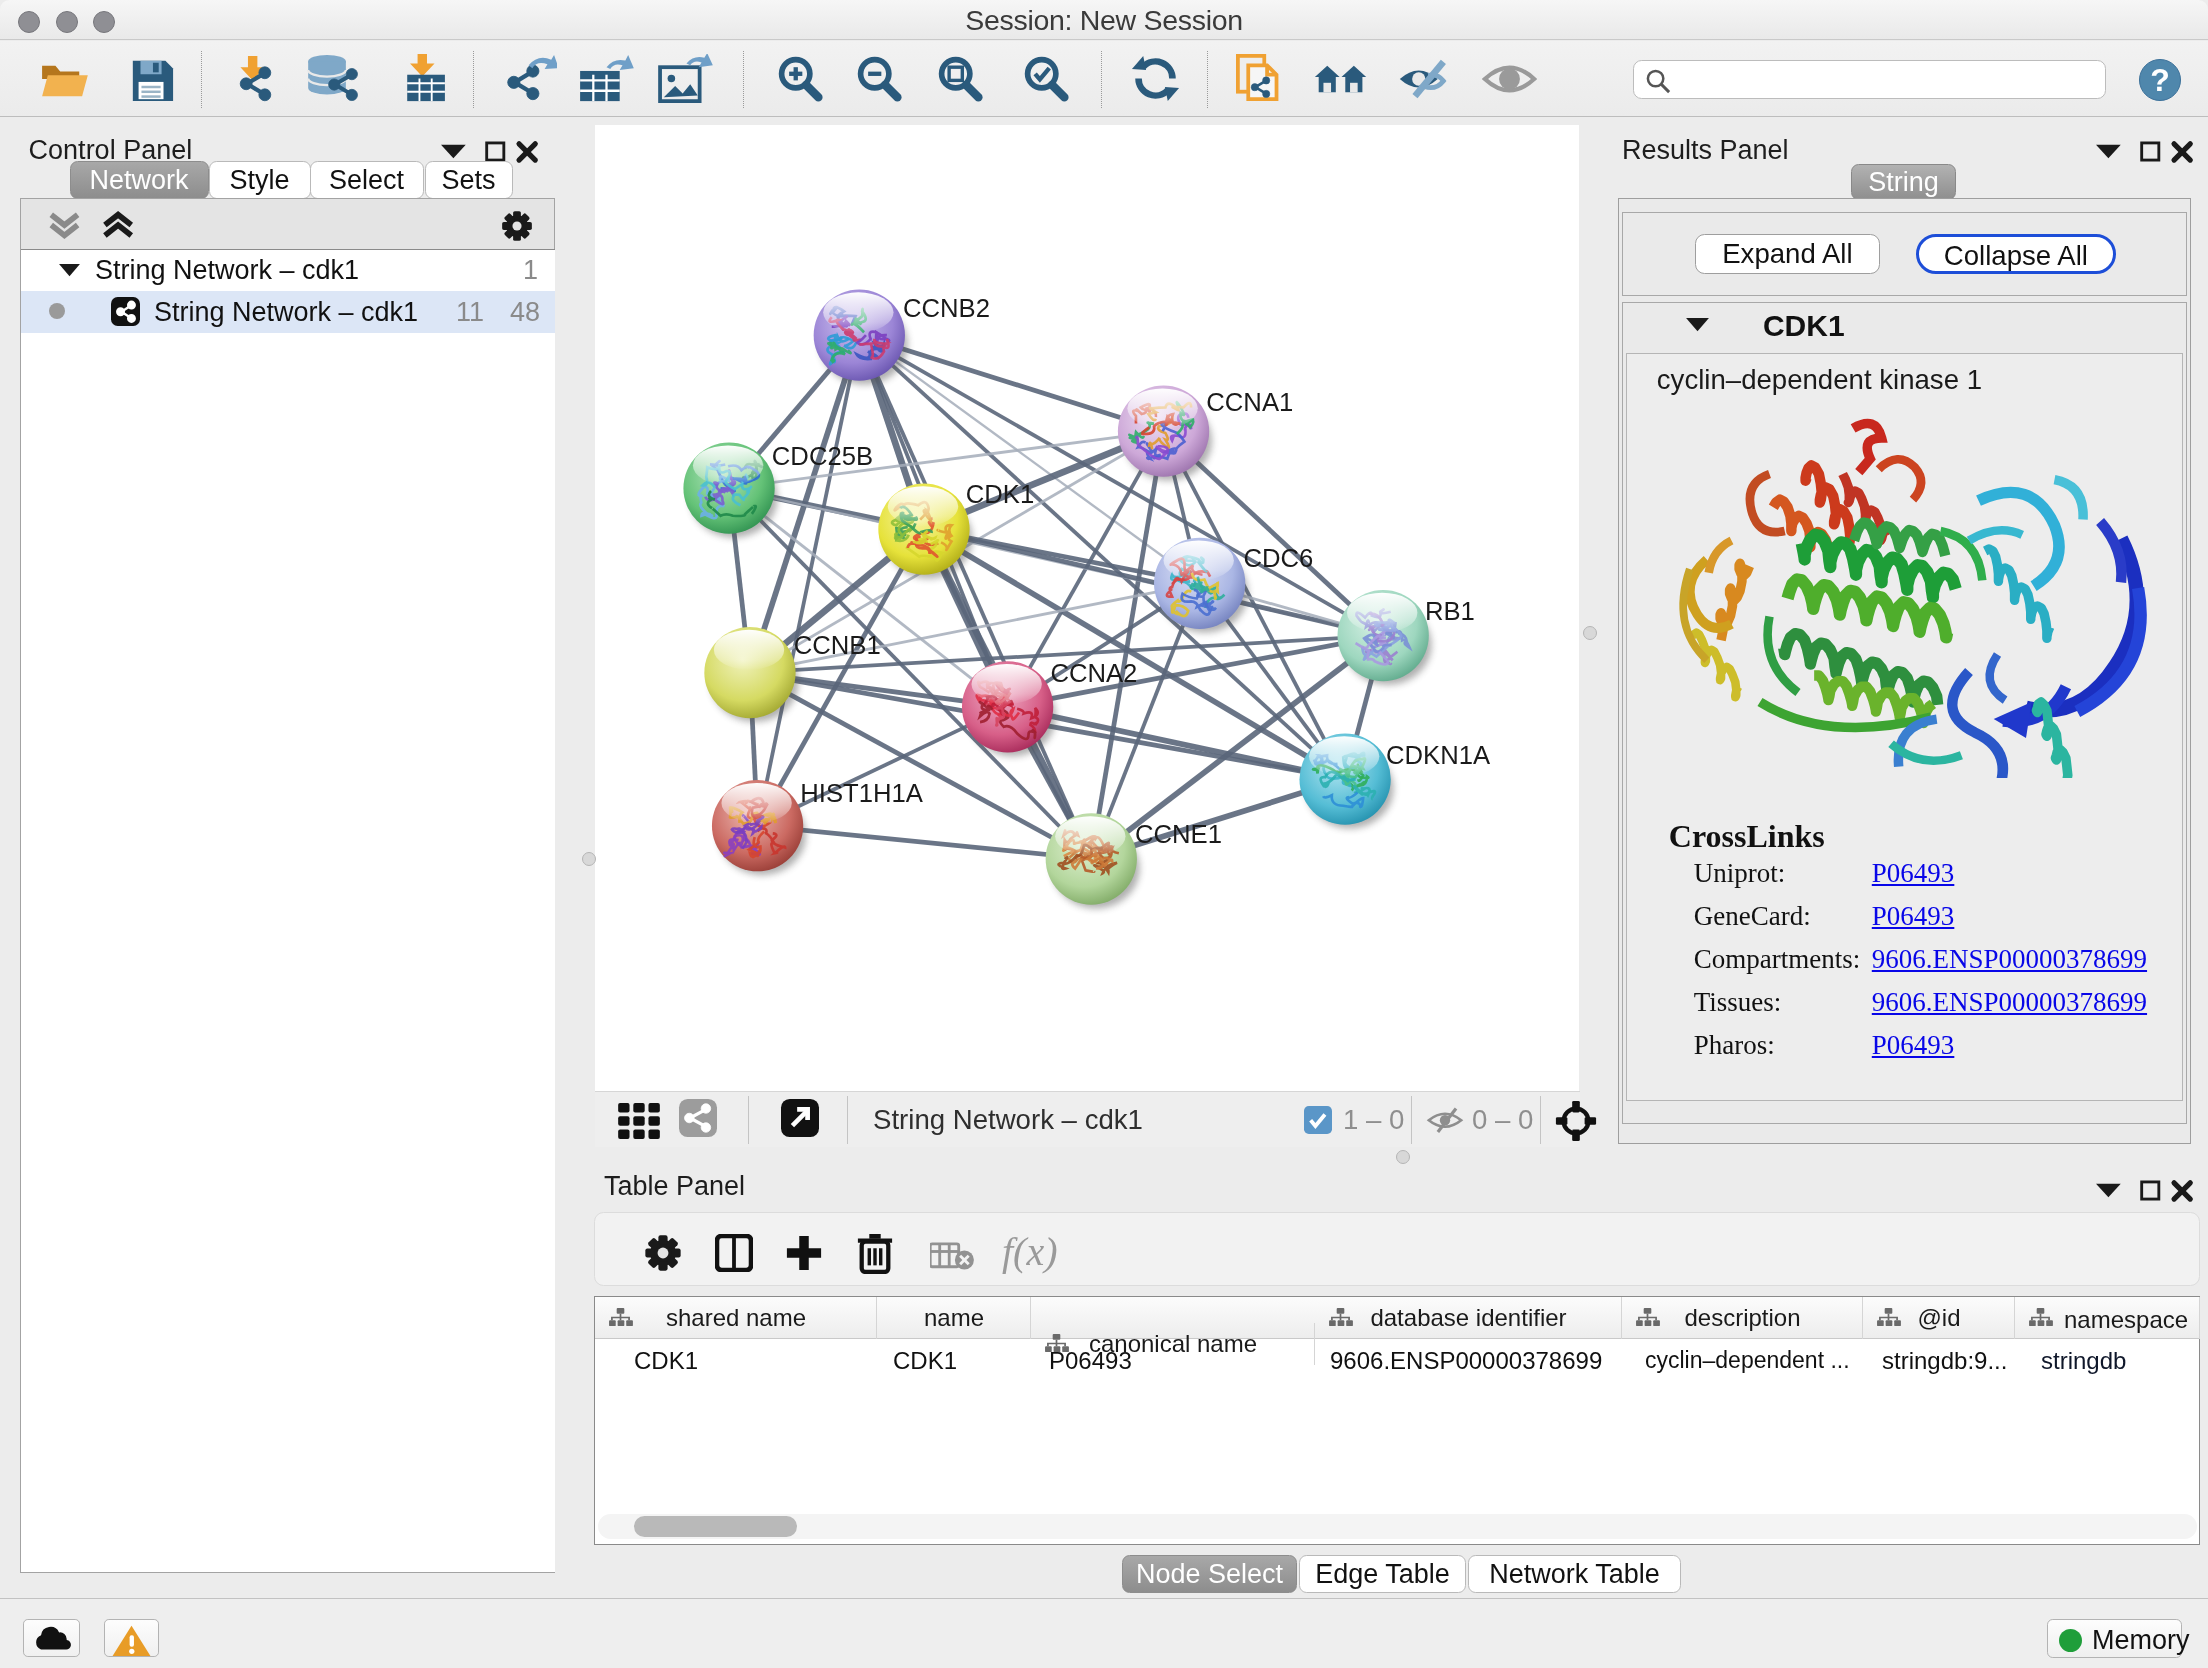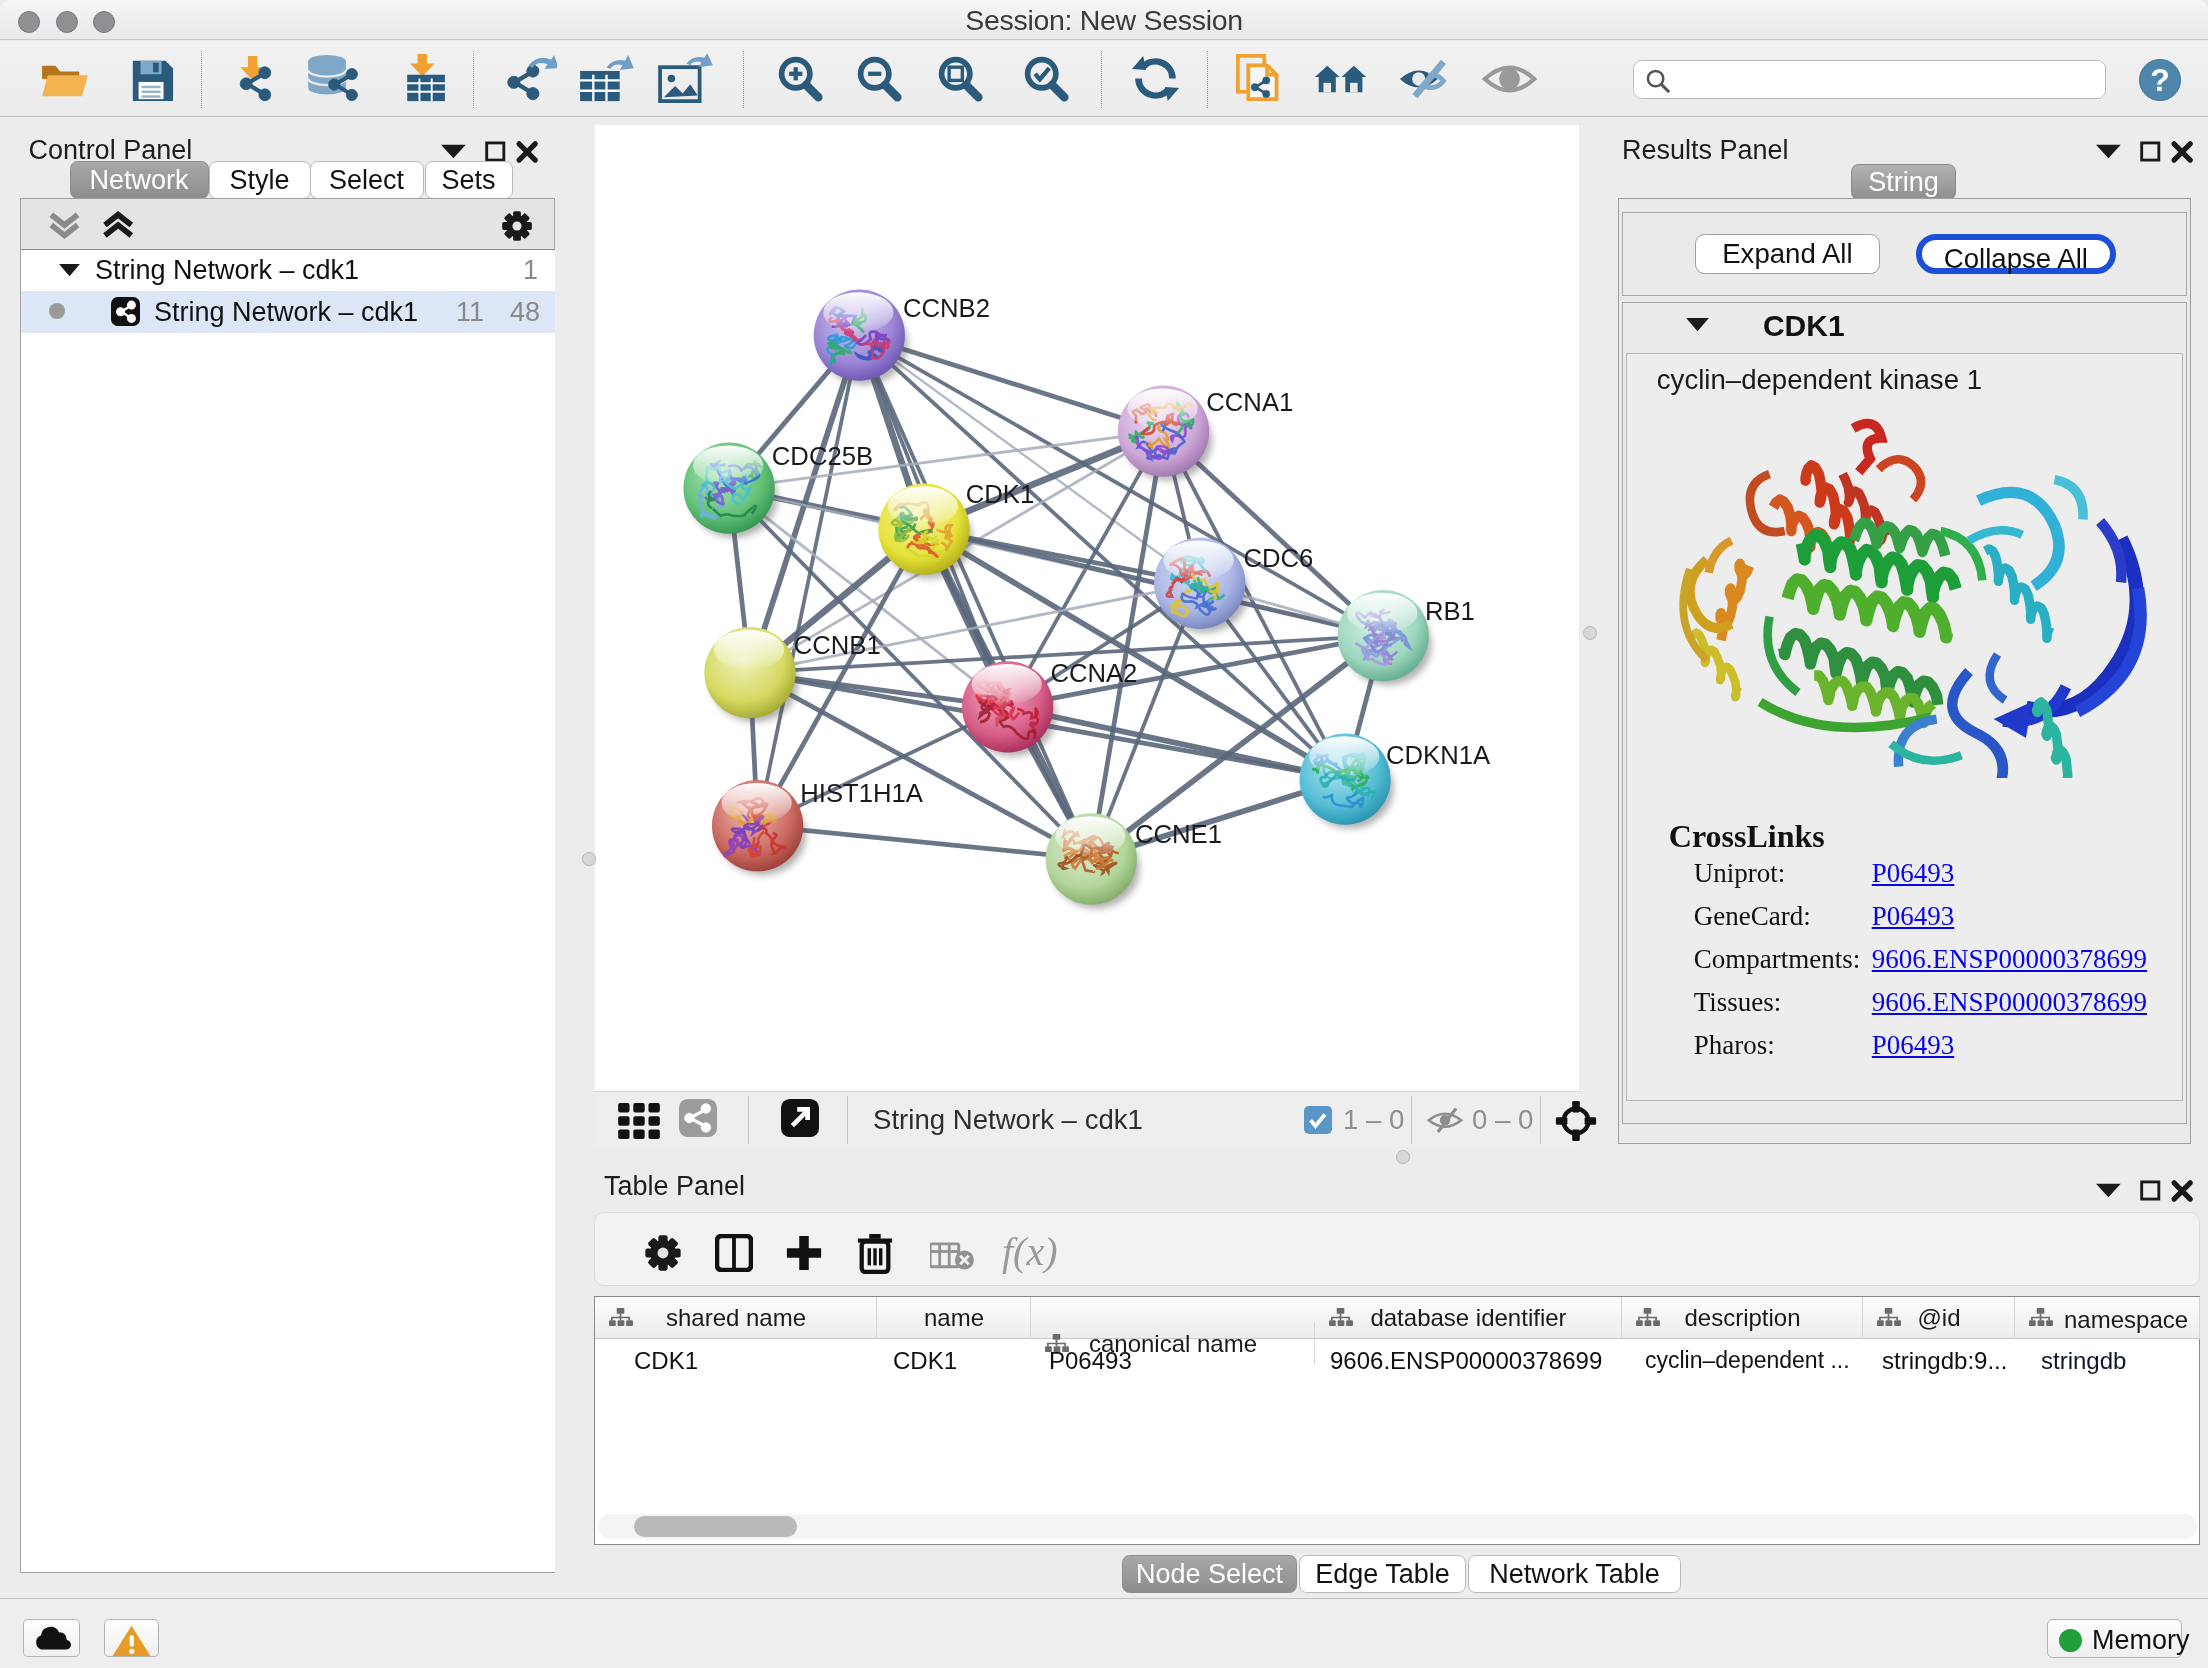--- a/index.html
+++ b/index.html
@@ -592,21 +592,21 @@
       <g stroke="#1a1a1a" stroke-width="5.5" stroke-linecap="round">
         <line x1="82" y1="5" x2="99" y2="22"></line>
         <line x1="99" y1="5" x2="82" y2="22"></line>
       </g>
     </svg>
   <div class="abs" style="left:263px;top:46px;width:105px;height:36px;background:linear-gradient(#b2b2b2,#8f8f8f);border:1px solid #898989;border-radius:7.6px;color:#fff;font-size:27px;text-align:center;line-height:34px;">String</div>
   <div class="abs" style="left:30px;top:80px;width:573px;height:946px;border:1px solid #9e9e9e;background:#eaeaea;">
 
     <div class="abs" style="left:2.9px;top:13.3px;width:565px;height:84px;border:1px solid #a8a8a8;">
       <div class="abs" style="left:72px;top:21px;width:185px;height:40px;background:#fff;border:1px solid #9e9e9e;border-radius:9.5px;text-align:center;line-height:38px;font-size:27.6px;color:#111;">Expand All</div>
-      <div class="abs" style="left:293px;top:21px;width:200px;height:40px;background:#fff;border:6px solid #1d4ed8;border-radius:20px;text-align:center;line-height:38px;font-size:27.6px;color:#111;">Collapse All</div>
+      <div class="abs" style="left:293px;top:21px;width:200px;height:40px;background:#fff;border:3px solid #1d4ed8;border-radius:20px;text-align:center;line-height:38px;font-size:27.6px;color:#111;">Collapse All</div>
     </div>
 
     <div class="abs" style="left:2.9px;top:103px;width:565px;height:822px;border:1px solid #a8a8a8;">
       <div class="abs" style="left:0;top:0;width:563px;height:49px;">
         <svg class="abs" style="left:63px;top:15px;" width="23" height="14.3" viewBox="0 0 24 15">
             <polygon points="0,0 24,0 12,14" fill="#1a1a1a"></polygon>
           </svg>
         <div class="abs" style="left:140px;top:5.7px;font-size:30px;font-weight:700;color:#111;">CDK1</div>
       </div>
       <div class="abs" style="left:2.9px;top:50px;width:557px;height:748px;border:1px solid #b5b5b5;background:#ededed;">

